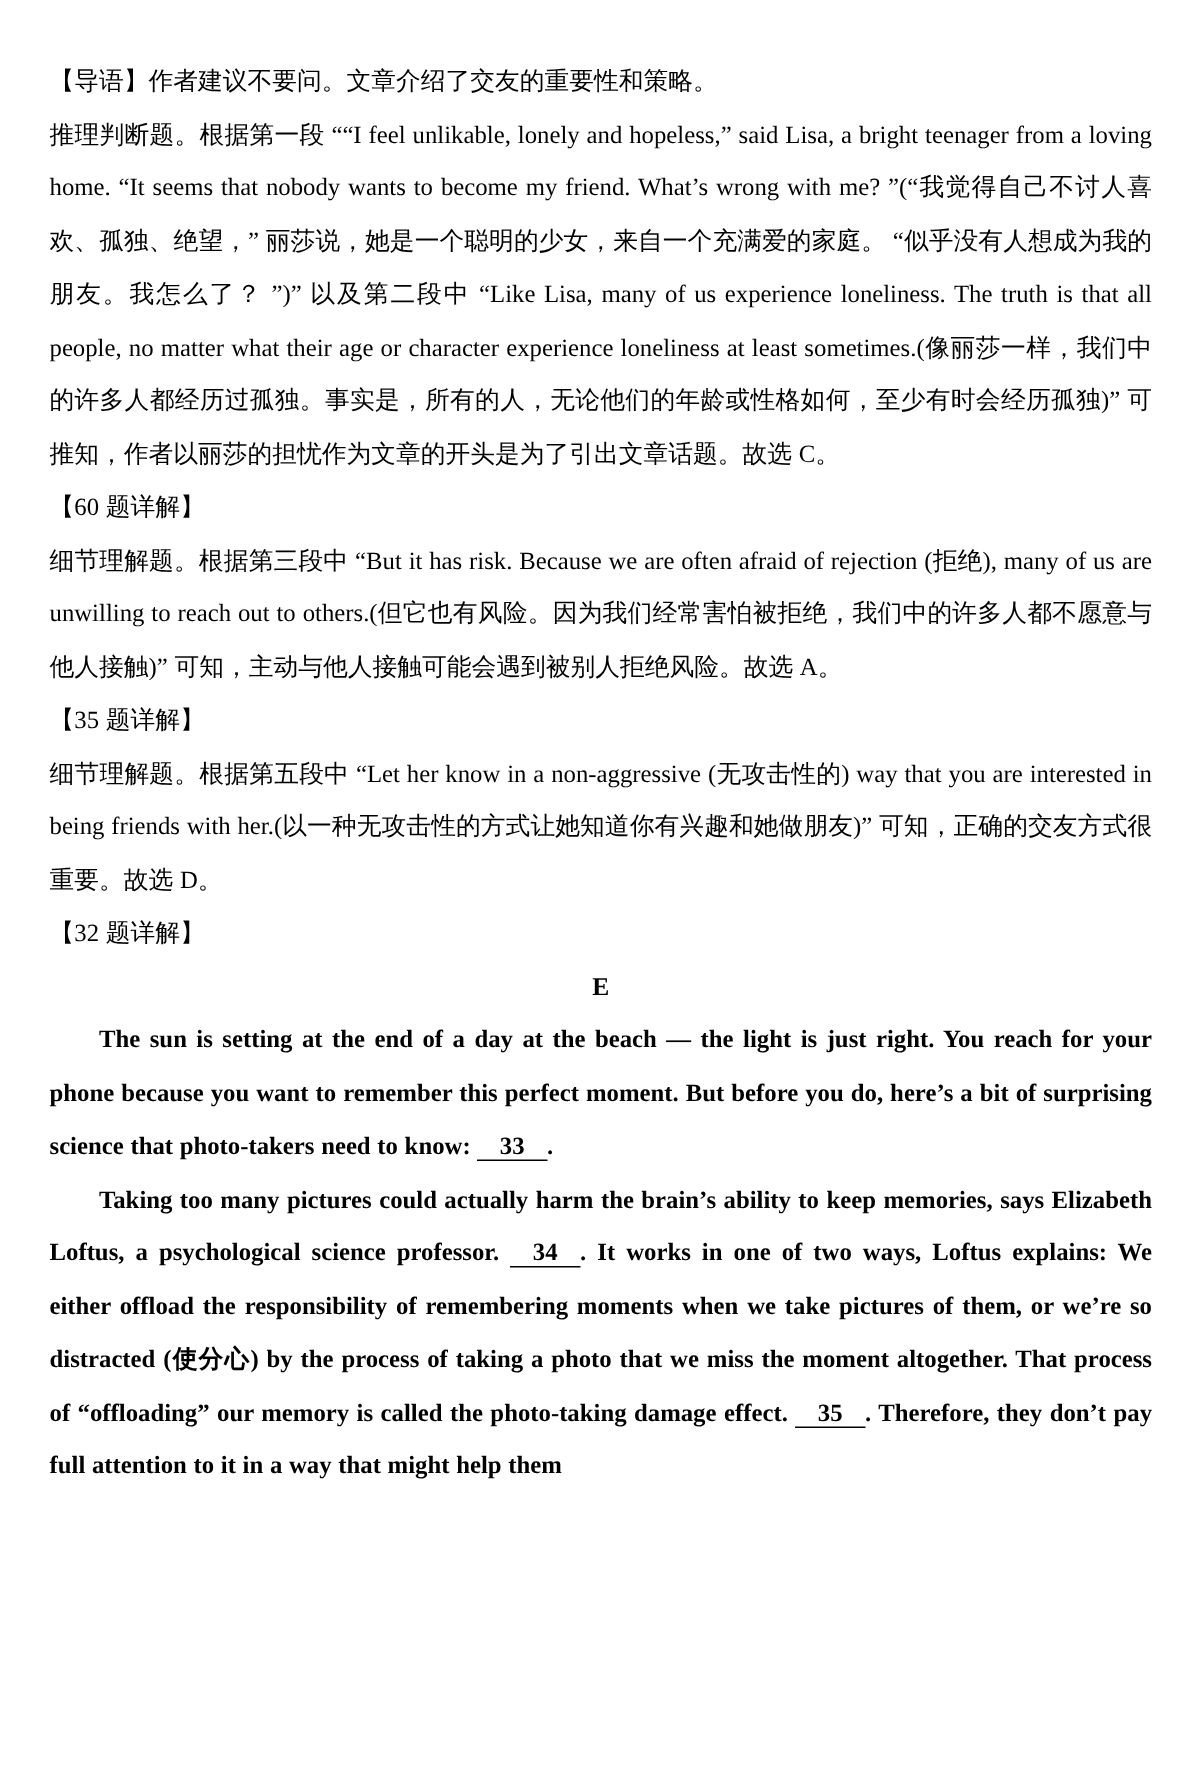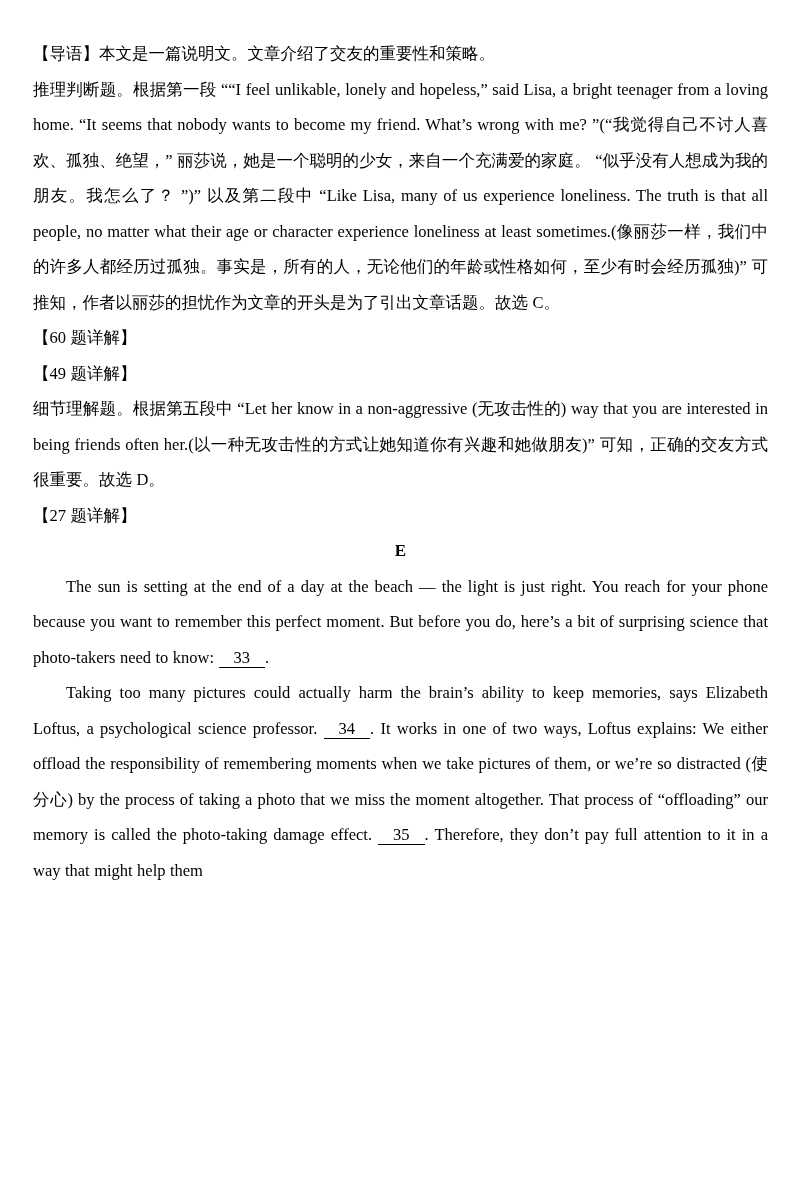--- a/index.html
+++ b/index.html
@@ -26,42 +26,44 @@
   }
   .passage-heading {
     margin: 0;
     text-align: center;
     font-weight: bold;
     font-size: 17px;
     line-height: 35.5px;
   }
   .indent {
     text-indent: 2em;
+    font-weight: bold;
   }
   .blank {
     display: inline;
     border-bottom: 1.4px solid #000000;
     padding: 0 15px;
     white-space: nowrap;
   }
 </style>
 </head>
 <body>
 
 <div class="page">
 
-  <p class="para">【导语】本文是一篇说明文。文章介绍了交友的重要性和策略。</p>
+  <p class="para">【导语】作者建议不要问。文章介绍了交友的重要性和策略。</p>
 
   <p class="para">推理判断题。根据第一段 ““I feel unlikable, lonely and hopeless,” said Lisa, a bright teenager from a loving home. “It seems that nobody wants to become my friend. What’s wrong with me? ”(“我觉得自己不讨人喜欢、孤独、绝望，” 丽莎说，她是一个聪明的少女，来自一个充满爱的家庭。 “似乎没有人想成为我的朋友。我怎么了？ ”)” 以及第二段中 “Like Lisa, many of us experience loneliness. The truth is that all people, no matter what their age or character experience loneliness at least sometimes.(像丽莎一样，我们中的许多人都经历过孤独。事实是，所有的人，无论他们的年龄或性格如何，至少有时会经历孤独)” 可推知，作者以丽莎的担忧作为文章的开头是为了引出文章话题。故选 C。</p>
 
   <p class="para">【60 题详解】</p>
+  <p class="para">细节理解题。根据第三段中 “But it has risk. Because we are often afraid of rejection (拒绝), many of us are unwilling to reach out to others.(但它也有风险。因为我们经常害怕被拒绝，我们中的许多人都不愿意与他人接触)” 可知，主动与他人接触可能会遇到被别人拒绝风险。故选 A。</p>
 
-  <p class="para">【49 题详解】</p>
-  <p class="para">细节理解题。根据第五段中 “Let her know in a non-aggressive (无攻击性的) way that you are interested in being friends often her.(以一种无攻击性的方式让她知道你有兴趣和她做朋友)” 可知，正确的交友方式很重要。故选 D。</p>
+  <p class="para">【35 题详解】</p>
+  <p class="para">细节理解题。根据第五段中 “Let her know in a non-aggressive (无攻击性的) way that you are interested in being friends with her.(以一种无攻击性的方式让她知道你有兴趣和她做朋友)” 可知，正确的交友方式很重要。故选 D。</p>
 
-  <p class="para">【27 题详解】</p>
+  <p class="para">【32 题详解】</p>
 
   <p class="passage-heading">E</p>
 
   <p class="para indent">The sun is setting at the end of a day at the beach — the light is just right. You reach for your phone because you want to remember this perfect moment. But before you do, here’s a bit of surprising science that photo-takers need to know: <span class="blank">33</span>.</p>
   <p class="para indent">Taking too many pictures could actually harm the brain’s ability to keep memories, says Elizabeth Loftus, a psychological science professor. <span class="blank">34</span>. It works in one of two ways, Loftus explains: We either offload the responsibility of remembering moments when we take pictures of them, or we’re so distracted (使分心) by the process of taking a photo that we miss the moment altogether. That process of “offloading” our memory is called the photo-taking damage effect. <span class="blank">35</span>. Therefore, they don’t pay full attention to it in a way that might help them</p>
 
 </div>
 
 </body></html>

